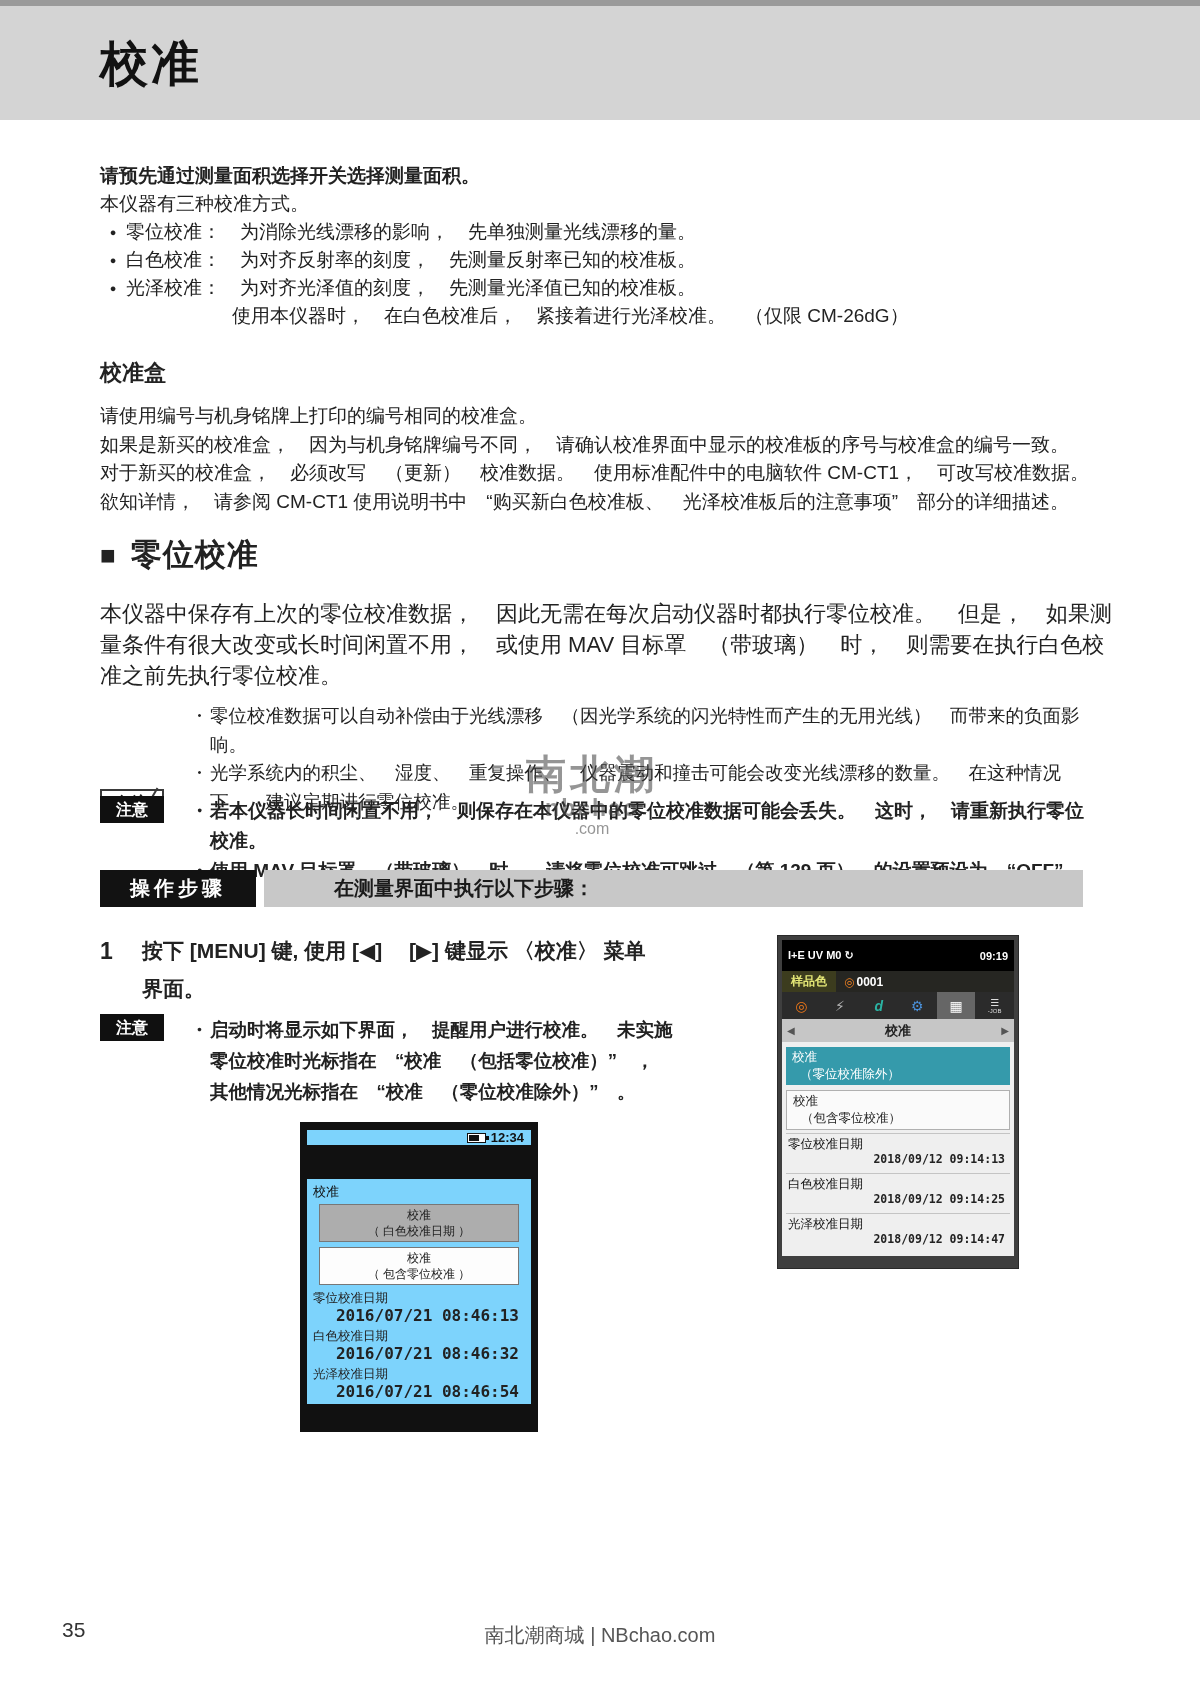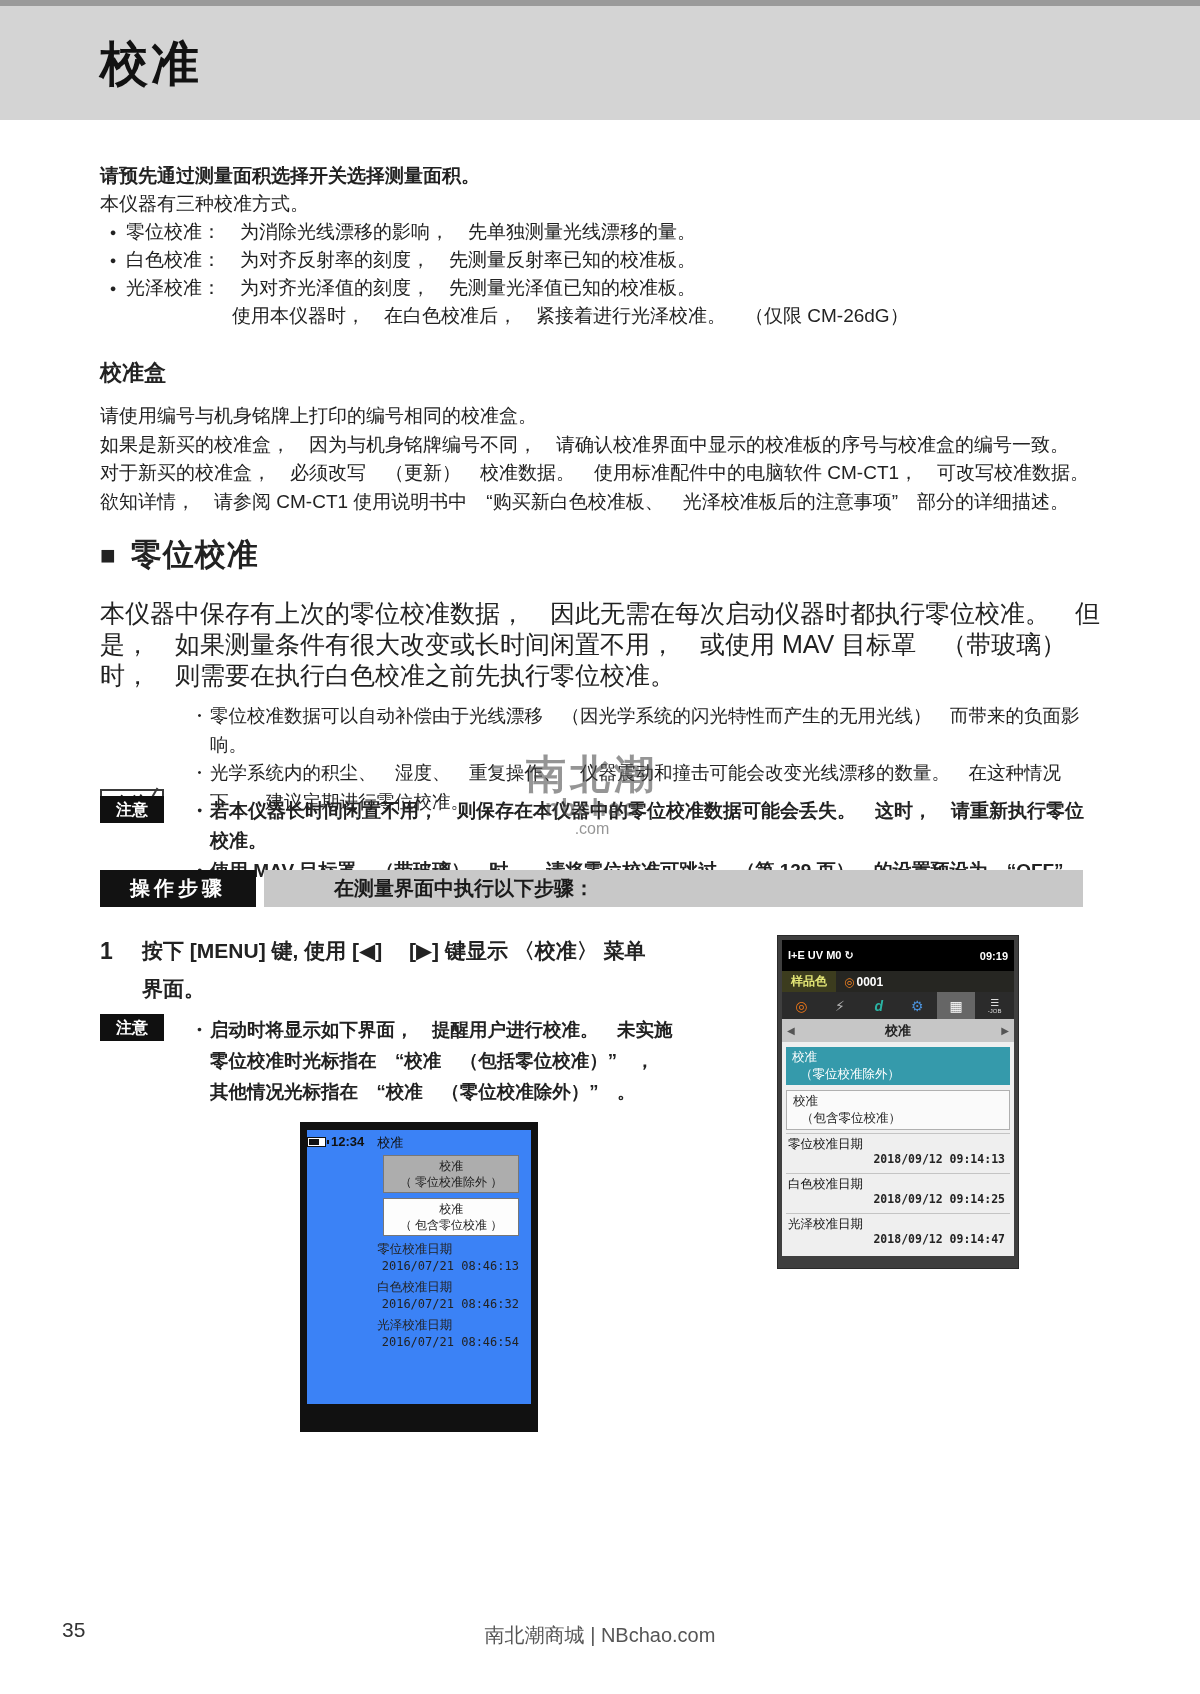--- a/index.html
+++ b/index.html
@@ -19,21 +19,21 @@
 
   
   .box-section{position:absolute;left:100px;top:352px;width:1020px}
   .box-heading{font-size:22px;font-weight:bold;margin-bottom:14px}
   .body-line{font-size:19px;line-height:28.5px}
 
   
   .zero-section{position:absolute;left:100px;top:528px;width:1018px}
   .zero-heading{font-size:31px;font-weight:bold;letter-spacing:1px;display:flex;align-items:center;gap:14px}
   .zero-sq{font-size:26px;line-height:1}
-  .zero-paragraph{margin-top:22px;font-size:25px;line-height:31px;width:1015px}
+  .zero-paragraph{margin-top:22px;font-size:22px;line-height:31px;width:1015px}
 
   
   .note-block{position:absolute;left:100px;top:696px;width:1010px;display:flex;align-items:flex-end}
   .note-label{flex:0 0 64px;height:27px;border:2px solid #3a3a3a;font-size:16px;font-weight:bold;text-align:center;line-height:23px;position:relative;color:#222;background:#fff}
   .note-label::after{content:"";position:absolute;right:7px;top:-4px;width:2px;height:14px;background:#3a3a3a;transform:rotate(30deg)}
   .note-items{margin-left:26px;width:905px}
   .hang{display:flex;font-size:18.5px;line-height:28.5px}
   .hang-dot{flex:0 0 20px}
 
   
@@ -86,35 +86,35 @@
   .dr-sel{background:#359aab;color:#fff;font-size:12.5px;line-height:17px;padding:2px 6px;min-height:38px}
   .dr-item2{background:#fafafa;border:1px solid #b0b0b0;color:#222;font-size:12.5px;line-height:17px;padding:2px 6px;margin-top:5px;min-height:38px}
   .ind{padding-left:8px}
   .dr-date{border-top:1px solid #c4c4c4;padding:2px 2px 3px;margin-top:3px}
   .dr-date:first-of-type{border-top:none}
   .dr-date .lab{font-size:12.5px;color:#111;line-height:16px}
   .dr-date .val{font-family:"DejaVu Sans Mono","Liberation Mono",monospace;font-weight:bold;font-size:11.5px;text-align:right;padding-right:3px;line-height:15px}
 
   
   .device-left{position:absolute;left:300px;top:1116px;width:238px;height:310px;background:#111;padding:8px 7px 28px}
-  .dl-inner{background:#3b82f6;height:100%;display:flex;flex-direction:row}
+  .dl-inner{background:#7dd3fc;height:100%;display:flex;flex-direction:column}
   .dl-status{height:23px;display:flex;justify-content:flex-end;align-items:center;gap:5px;padding-right:7px}
   .battery{width:19px;height:10px;border:1.5px solid #111;position:relative;background:#fff}
   .battery::after{content:"";position:absolute;right:-4px;top:2px;width:2.5px;height:4px;background:#111}
   .battery-fill{position:absolute;left:1px;top:1px;bottom:1px;width:10px;background:#111}
   .dl-time{font-size:13px;font-weight:bold;color:#111}
   .dl-black{height:54px;background:#111}
   .dl-content{flex:1;padding:4px 6px}
   .dl-title{font-size:13px;color:#111;margin-bottom:3px}
   .dl-btn{border:1px solid #777;text-align:center;font-size:12px;line-height:16px;padding:2px 0;margin:0 6px 5px}
   .dl-btn1{background:#adadad}
   .dl-btn2{background:#fdfdfd}
   .dl-date{margin-top:4px}
   .dl-date .lab{font-size:12.5px;line-height:17px}
-  .dl-date .val{font-family:"DejaVu Sans Mono","Liberation Mono",monospace;font-weight:normal;font-size:12px;text-align:right;padding-right:6px;line-height:17px}
+  .dl-date .val{font-family:"DejaVu Sans Mono","Liberation Mono",monospace;font-weight:bold;font-size:16px;text-align:right;padding-right:6px;line-height:17px}
 
   
   .page-number{position:absolute;left:62px;top:1612px;font-size:21px;color:#333}
   .footer-brand{position:absolute;left:0;right:0;top:1616px;text-align:center;font-size:20px;color:#555}
 </style>
 </head>
 <body>
 
 <div class="page">
 
@@ -276,21 +276,21 @@
         <span class="battery">
             <span class="battery-fill"></span>
           </span>
         <span class="dl-time">12:34</span>
       </div>
       <div class="dl-black"></div>
       <div class="dl-content">
         <div class="dl-title">校准</div>
         <div class="dl-btn dl-btn1">
           <div>校准</div>
-          <div>（ 零位校准除外 ）</div>
+          <div>（ 白色校准日期 ）</div>
         </div>
         <div class="dl-btn dl-btn2">
           <div>校准</div>
           <div>（ 包含零位校准 ）</div>
         </div>
         <div class="dl-date">
           <div class="lab">零位校准日期</div>
           <div class="val">2016/07/21 08:46:13</div>
         </div>
         <div class="dl-date">

